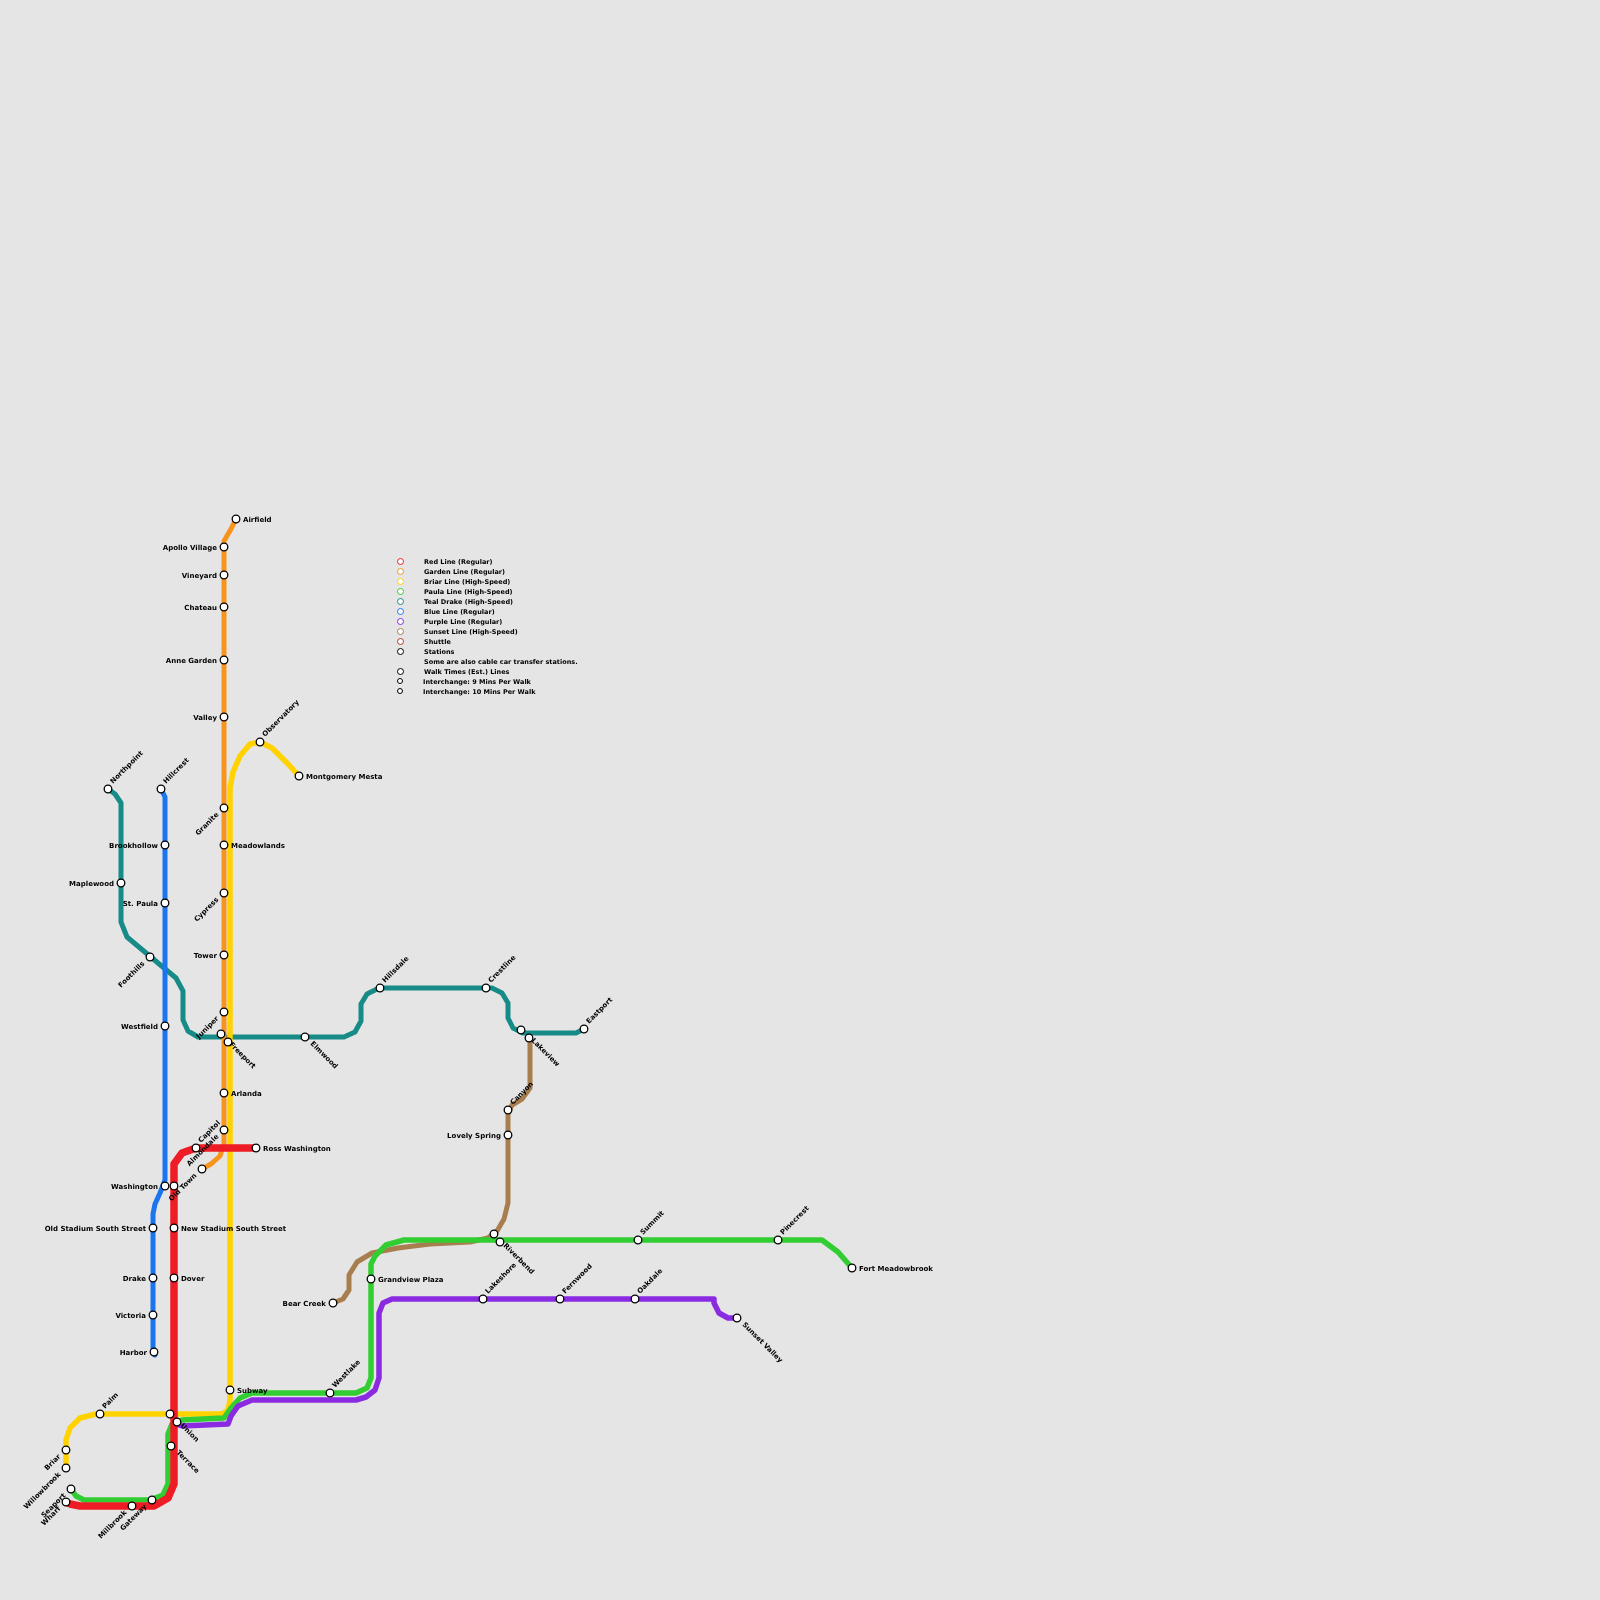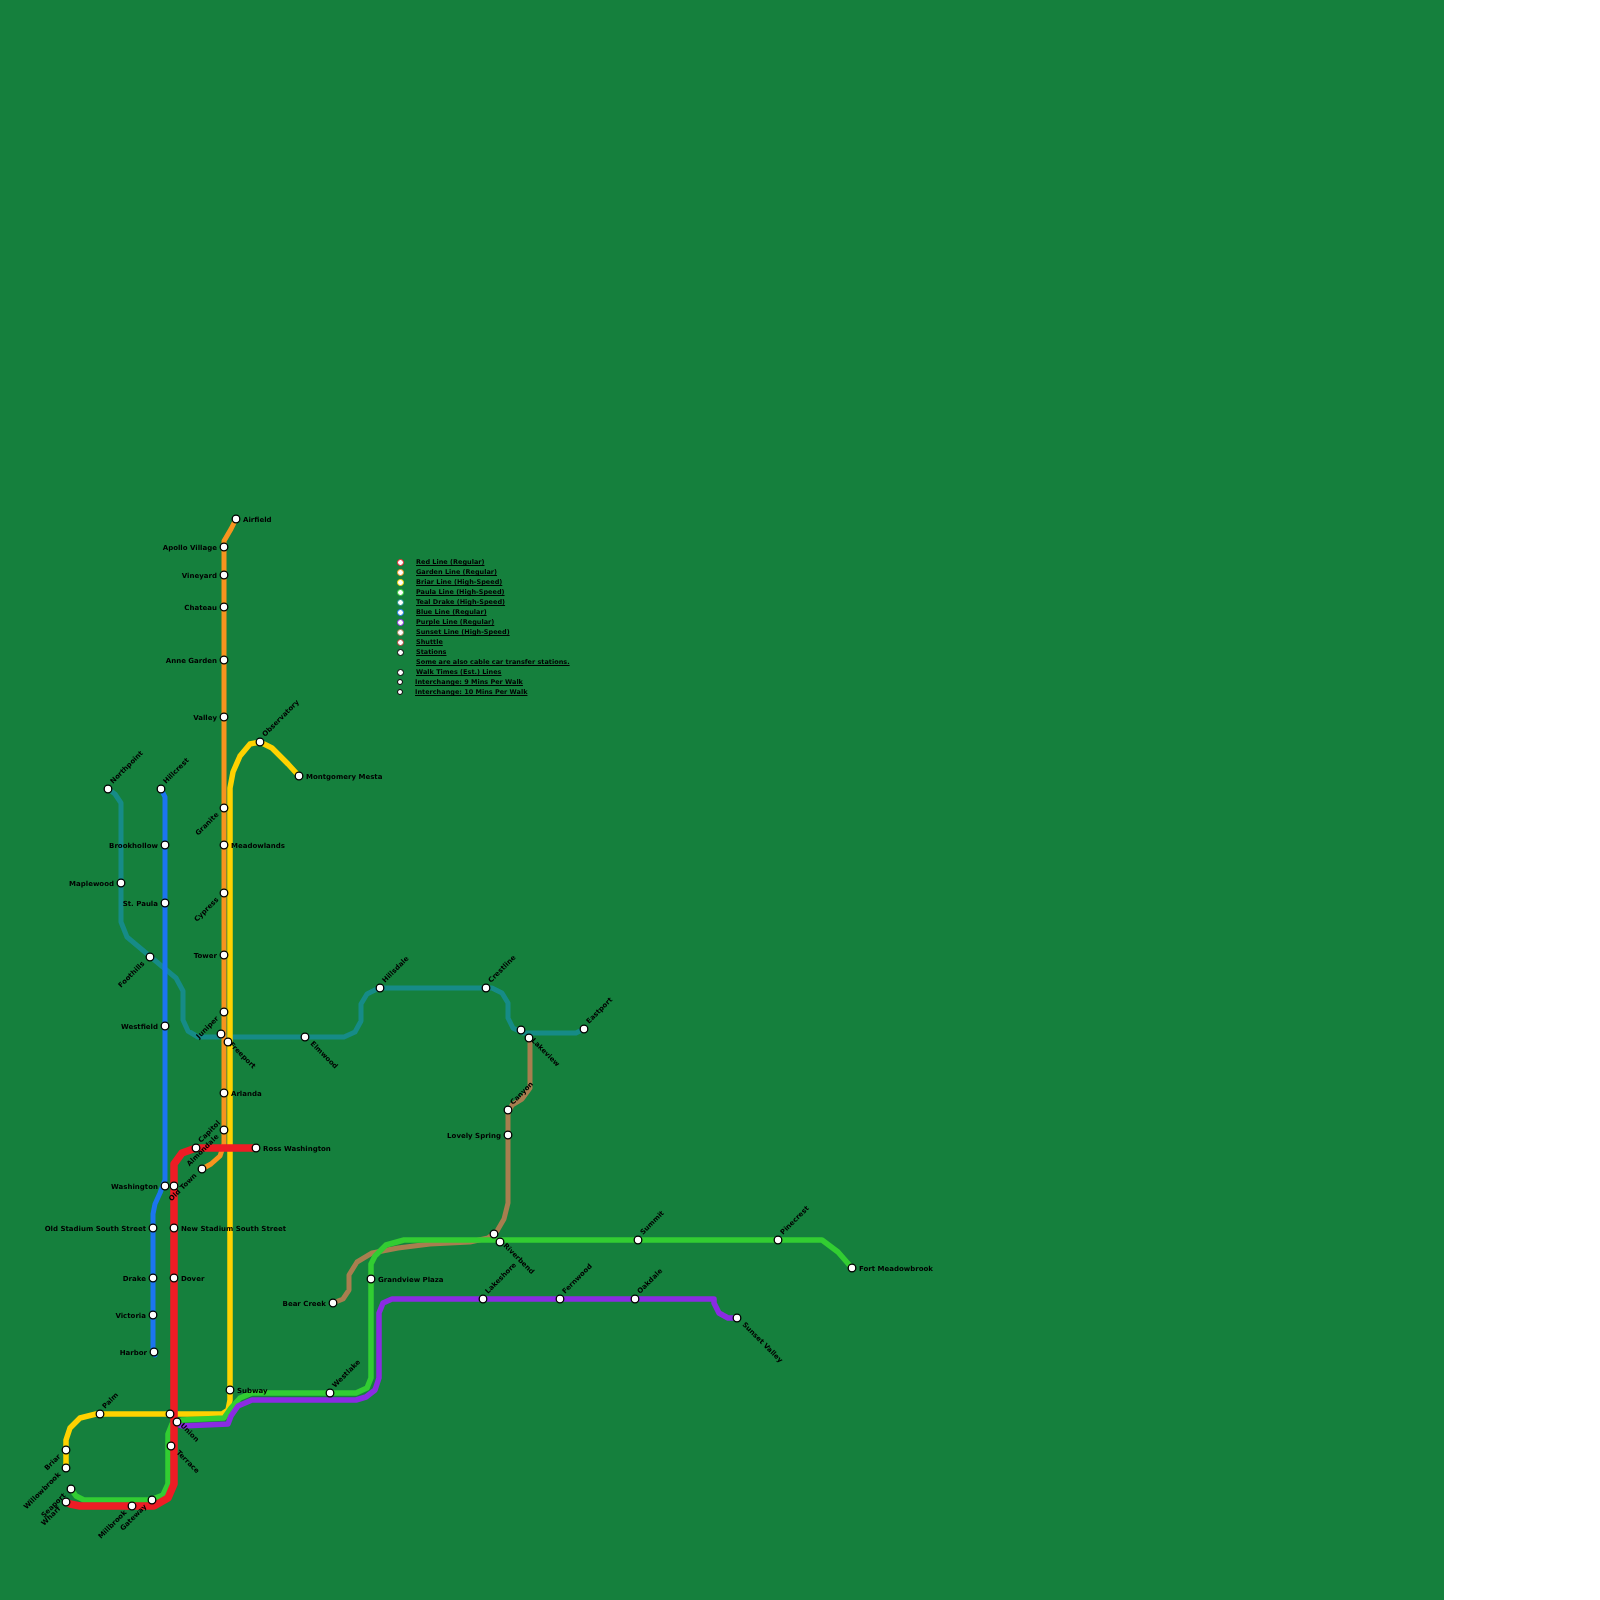--- a/index.html
+++ b/index.html
@@ -1,20 +1,20 @@
 <!DOCTYPE html>
 <html><head>
 <meta charset="utf-8">
 <style>
   html,body{margin:0;padding:0;background:#ffffff;}
   body{font-family:"DejaVu Sans", sans-serif;}
-  #canvas{position:relative;width:1444px;height:1600px;background:#15803d;overflow:hidden;}
+  #canvas{position:relative;width:1600px;height:1600px;background:#e5e5e5;overflow:hidden;}
   #map-svg{position:absolute;left:0;top:0;}
   #legend{position:absolute;left:397px;top:558px;display:flex;flex-direction:column;gap:2px;}
-  .legend-row{display:flex;align-items:center;gap:12px;height:8px;text-decoration:underline;}
+  .legend-row{display:flex;align-items:flex-start;gap:20px;height:8px;}
   .legend-icon{width:7px;height:7px;border-radius:50%;background:#fff;box-sizing:border-box;flex:0 0 auto;}
   .legend-icon.none{visibility:hidden;}
   .legend-icon.station{border:1.4px solid #000;}
   .legend-icon.ring{border:1.2px solid #000;width:6px;height:6px;}
   .legend-label{font-size:6.5px;font-weight:bold;color:#000;white-space:nowrap;line-height:8px;}
 </style>
 </head>
 <body>
 
 <div id="canvas">

